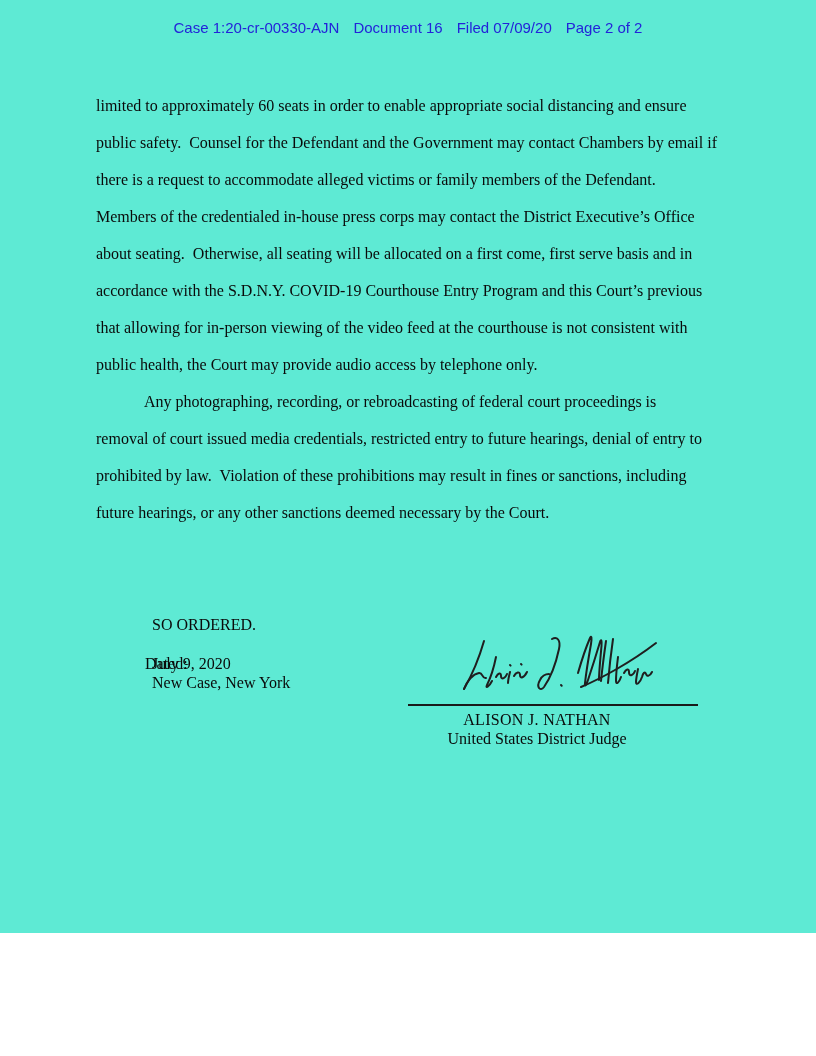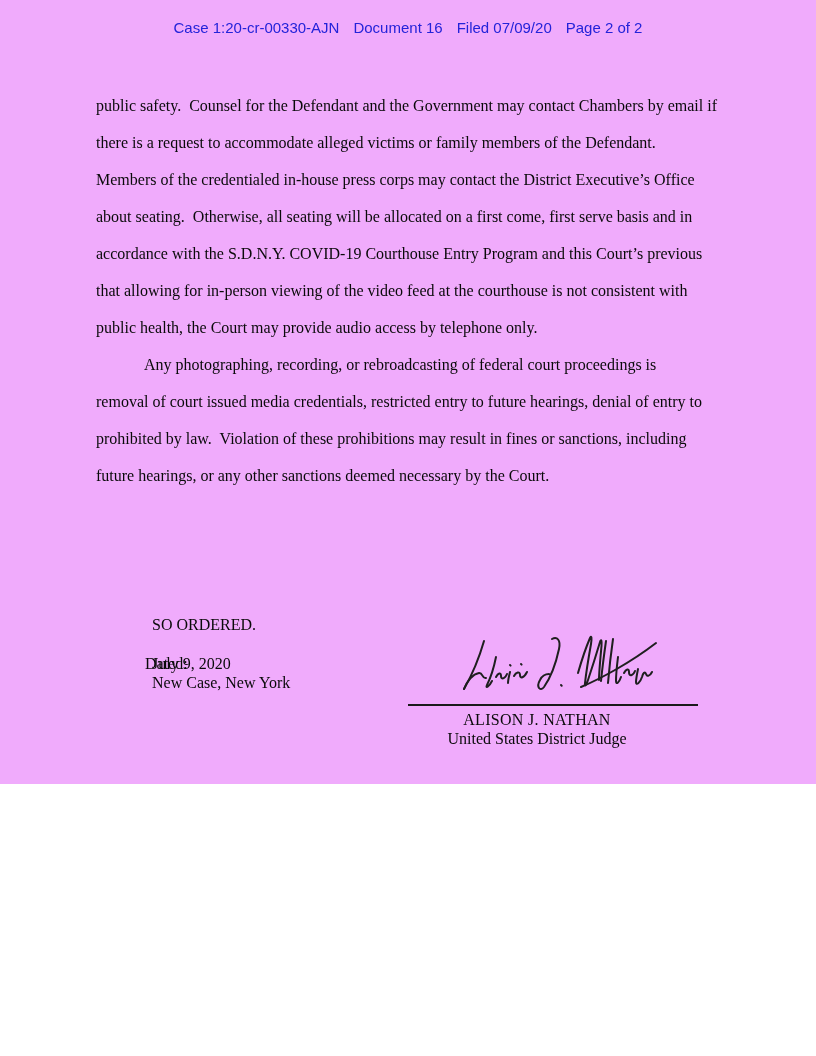--- a/index.html
+++ b/index.html
@@ -1,21 +1,21 @@
 <!DOCTYPE html>
 <html><head>
 <meta charset="utf-8">
 <style>
   * { margin: 0; padding: 0; box-sizing: border-box; }
   html, body { background: #ffffff; }
   .page {
     position: relative;
     width: 816px;
-    height: 784px;
-    background: #f0abfc;
+    height: 933px;
+    background: #5eead4;
     font-family: "Liberation Serif", serif;
     color: #0a0a0a;
     overflow: hidden;
   }
   .stamp-header {
     position: absolute;
     top: 19px;
     left: 0;
     width: 816px;
     display: flex;
@@ -87,20 +87,21 @@
 <div class="page">
 
   <div class="stamp-header">
     <span>Case 1:20-cr-00330-AJN</span>
     <span>Document 16</span>
     <span>Filed 07/09/20</span>
     <span>Page 2 of 2</span>
   </div>
 
   <div class="body-text">
+    <div class="body-line">limited to approximately 60 seats in order to enable appropriate social distancing and ensure</div>
     <div class="body-line">public safety.  Counsel for the Defendant and the Government may contact Chambers by email if</div>
     <div class="body-line">there is a request to accommodate alleged victims or family members of the Defendant.</div>
     <div class="body-line">Members of the credentialed in-house press corps may contact the District Executive’s Office</div>
     <div class="body-line">about seating.  Otherwise, all seating will be allocated on a first come, first serve basis and in</div>
     <div class="body-line">accordance with the S.D.N.Y. COVID-19 Courthouse Entry Program and this Court’s previous</div>
     <div class="body-line">that allowing for in-person viewing of the video feed at the courthouse is not consistent with</div>
     <div class="body-line">public health, the Court may provide audio access by telephone only.</div>
     <div class="body-line indent">Any photographing, recording, or rebroadcasting of federal court proceedings is</div>
     <div class="body-line">removal of court issued media credentials, restricted entry to future hearings, denial of entry to</div>
     <div class="body-line">prohibited by law.  Violation of these prohibitions may result in fines or sanctions, including</div>

